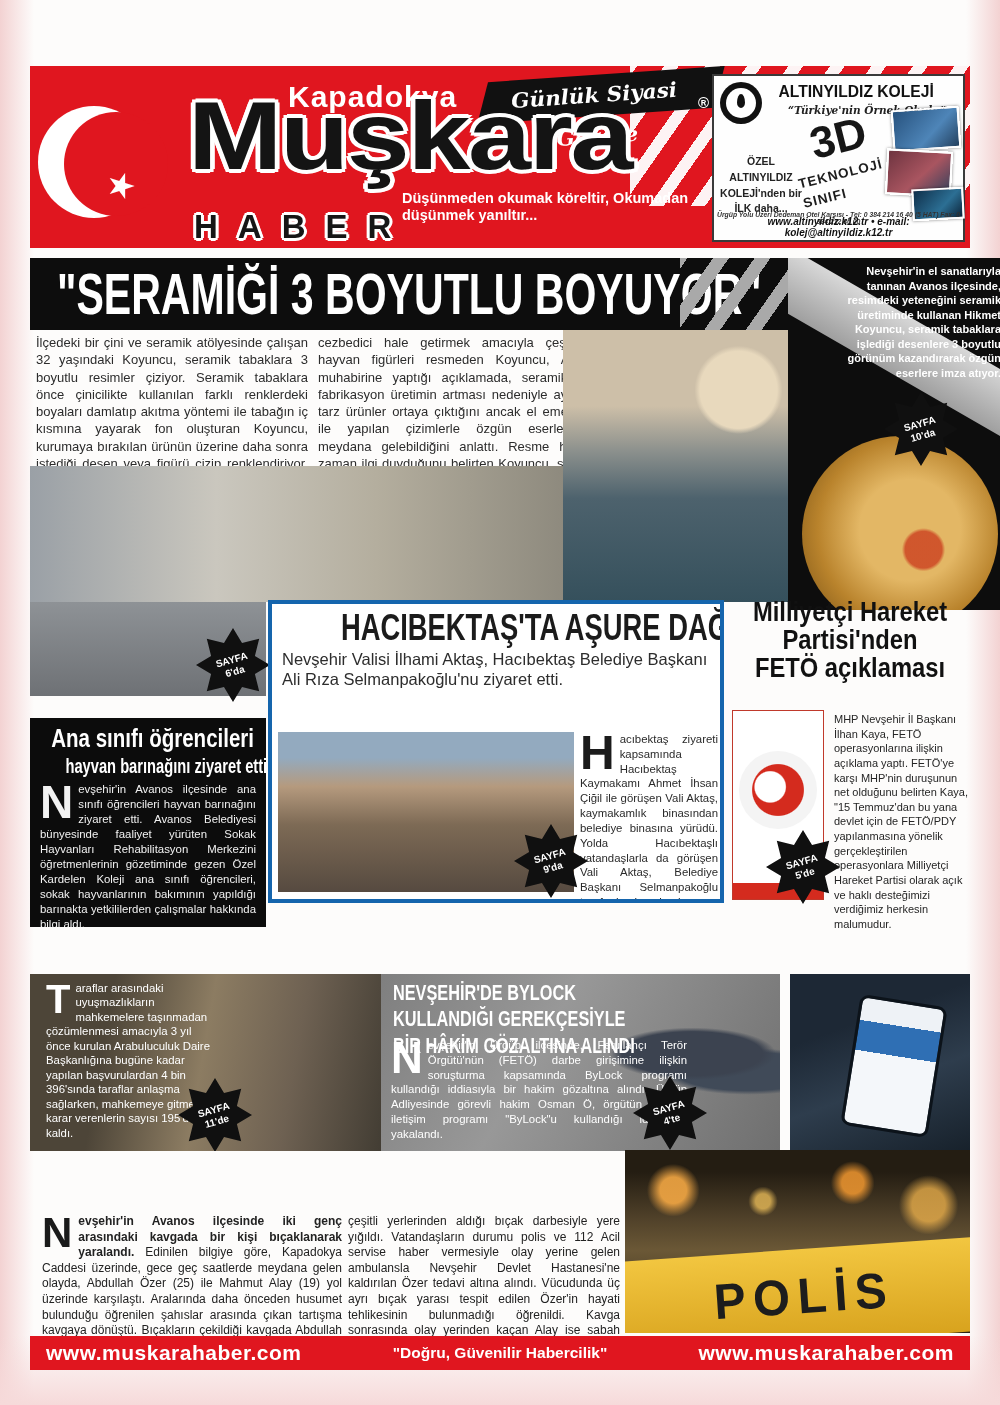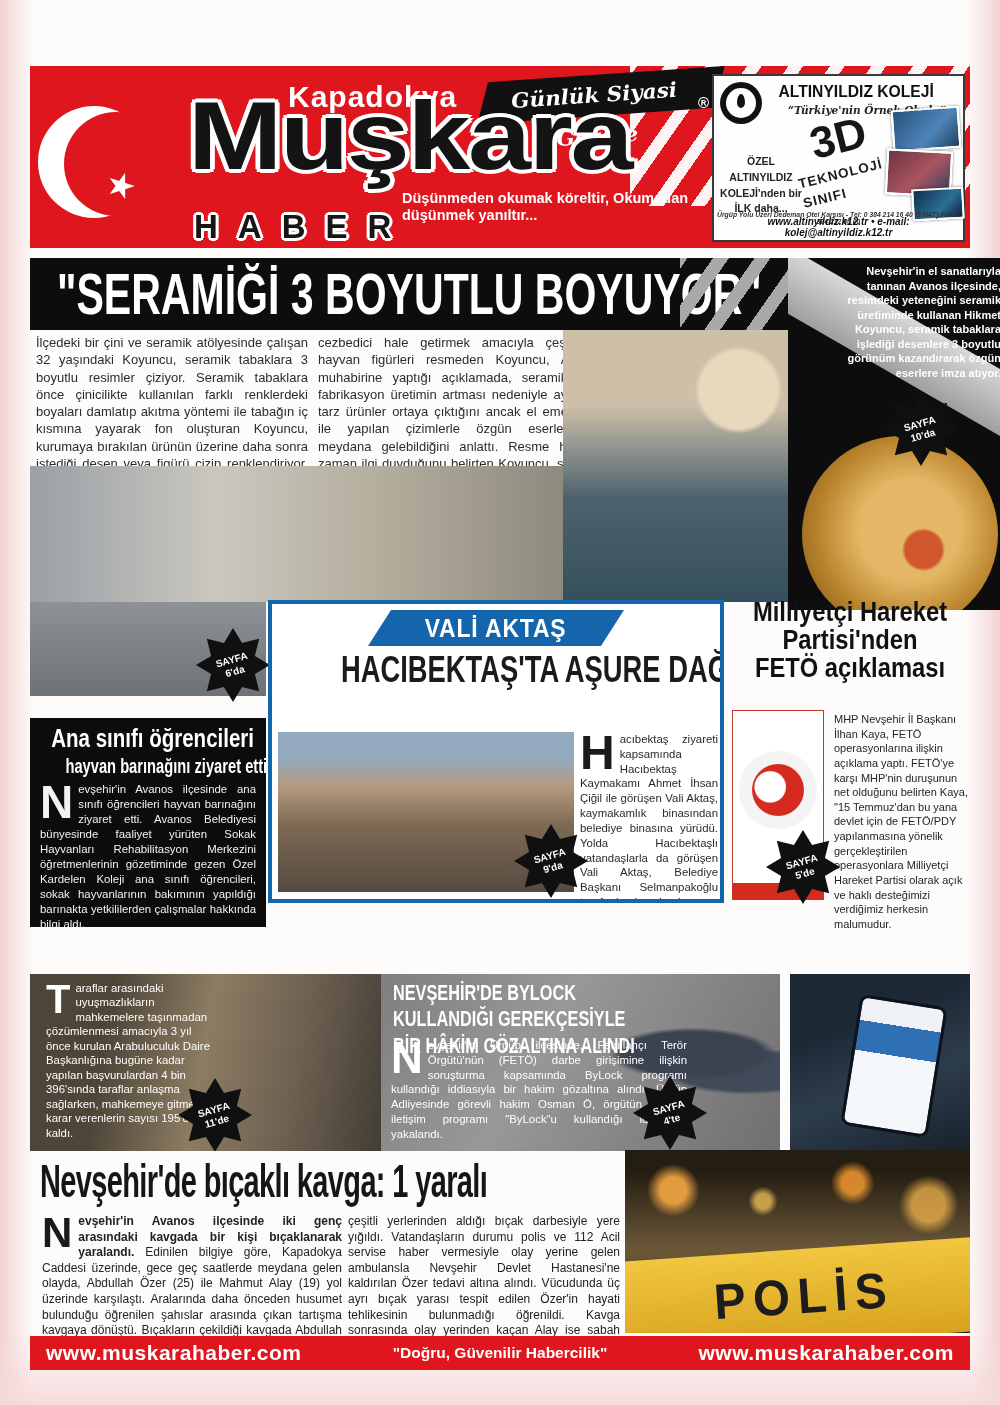--- a/index.html
+++ b/index.html
@@ -221,26 +221,24 @@
 
   <div id="shelter-box" class="abs">
     <span id="shelter-h1" class="cond">Ana sınıfı öğrencileri</span>
     <span id="shelter-h2" class="cond">hayvan barınağını ziyaret etti</span>
     <p id="shelter-body" class="j">
       <span class="dcap">N</span><span>evşehir'in Avanos ilçesinde ana sınıfı öğrencileri hayvan barınağını ziyaret etti. Avanos Belediyesi bünyesinde faaliyet yürüten Sokak Hayvanları Rehabilitasyon Merkezini öğretmenlerinin gözetiminde gezen Özel Kardelen Koleji ana sınıfı öğrencileri, sokak hayvanlarının bakımının yapıldığı barınakta yetkililerden çalışmalar hakkında bilgi aldı.</span>
     </p>
   </div>
 
   <div id="vali" class="abs">
-    <div id="vali-banner">
-      <span>VALİ AKTAŞ</span>
-    </div>
     <div id="vali-h">
       <span class="cond">HACIBEKTAŞ'TA AŞURE DAĞITTI</span>
     </div>
+    <p id="vali-sub">Nevşehir Valisi İlhami Aktaş, Hacıbektaş Belediye Başkanı Ali Rıza Selmanpakoğlu'nu ziyaret etti.</p>
     <div id="vali-photo"></div>
     <p id="vali-body" class="j">
       <span class="dcap">H</span><span>acıbektaş ziyareti kapsamında Hacıbektaş Kaymakamı Ahmet İhsan Çiğil ile görüşen Vali Aktaş, kaymakamlık binasından belediye binasına yürüdü. Yolda Hacıbektaşlı vatandaşlarla da görüşen Vali Aktaş, Belediye Başkanı Selmanpakoğlu tarafından karşılandı.</span>
     </p>
     <div class="burst" style="left:242px;top:220px;">
       <span>SAYFA
 9'da</span>
     </div>
   </div>
 
@@ -274,23 +272,20 @@
     </p>
     <div class="burst" style="left:252px;top:102px;">
       <span>SAYFA
 4'te</span>
     </div>
   </div>
   <div id="photo-phone" class="abs">
     <div id="phone-screen"></div>
   </div>
 
-  <div id="kavga-h" class="abs">
-    <span class="cond">Nevşehir'de bıçaklı kavga: 1 yaralı</span>
-  </div>
   <p id="kavga-col1" class="abs j">
     <span class="dcap">N</span><b>evşehir'in Avanos ilçesinde iki genç arasındaki kavgada bir kişi bıçaklanarak yaralandı. </b><span>Edinilen bilgiye göre, Kapadokya Caddesi üzerinde, gece geç saatlerde meydana gelen olayda, Abdullah Özer (25) ile Mahmut Alay (19) yol üzerinde karşılaştı. Aralarında daha önceden husumet bulunduğu öğrenilen şahıslar arasında çıkan tartışma kavgaya dönüştü. Bıçakların çekildiği kavgada Abdullah Özer, vücudunun</span>
   </p>
   <p id="kavga-col2" class="abs j">çeşitli yerlerinden aldığı bıçak darbesiyle yere yığıldı. Vatandaşların durumu polis ve 112 Acil servise haber vermesiyle olay yerine gelen ambulansla Nevşehir Devlet Hastanesi'ne kaldırılan Özer tedavi altına alındı. Vücudunda üç ayrı bıçak yarası tespit edilen Özer'in hayati tehlikesinin bulunmadığı öğrenildi. Kavga sonrasında olay yerinden kaçan Alay ise sabah saatlerinde polis tarafından ikametinde yakalanarak gözaltına alındı. AA</p>
   <div id="photo-polis" class="abs">
     <div id="polis-band">
       <span>POLİS</span>
     </div>
   </div>
 

